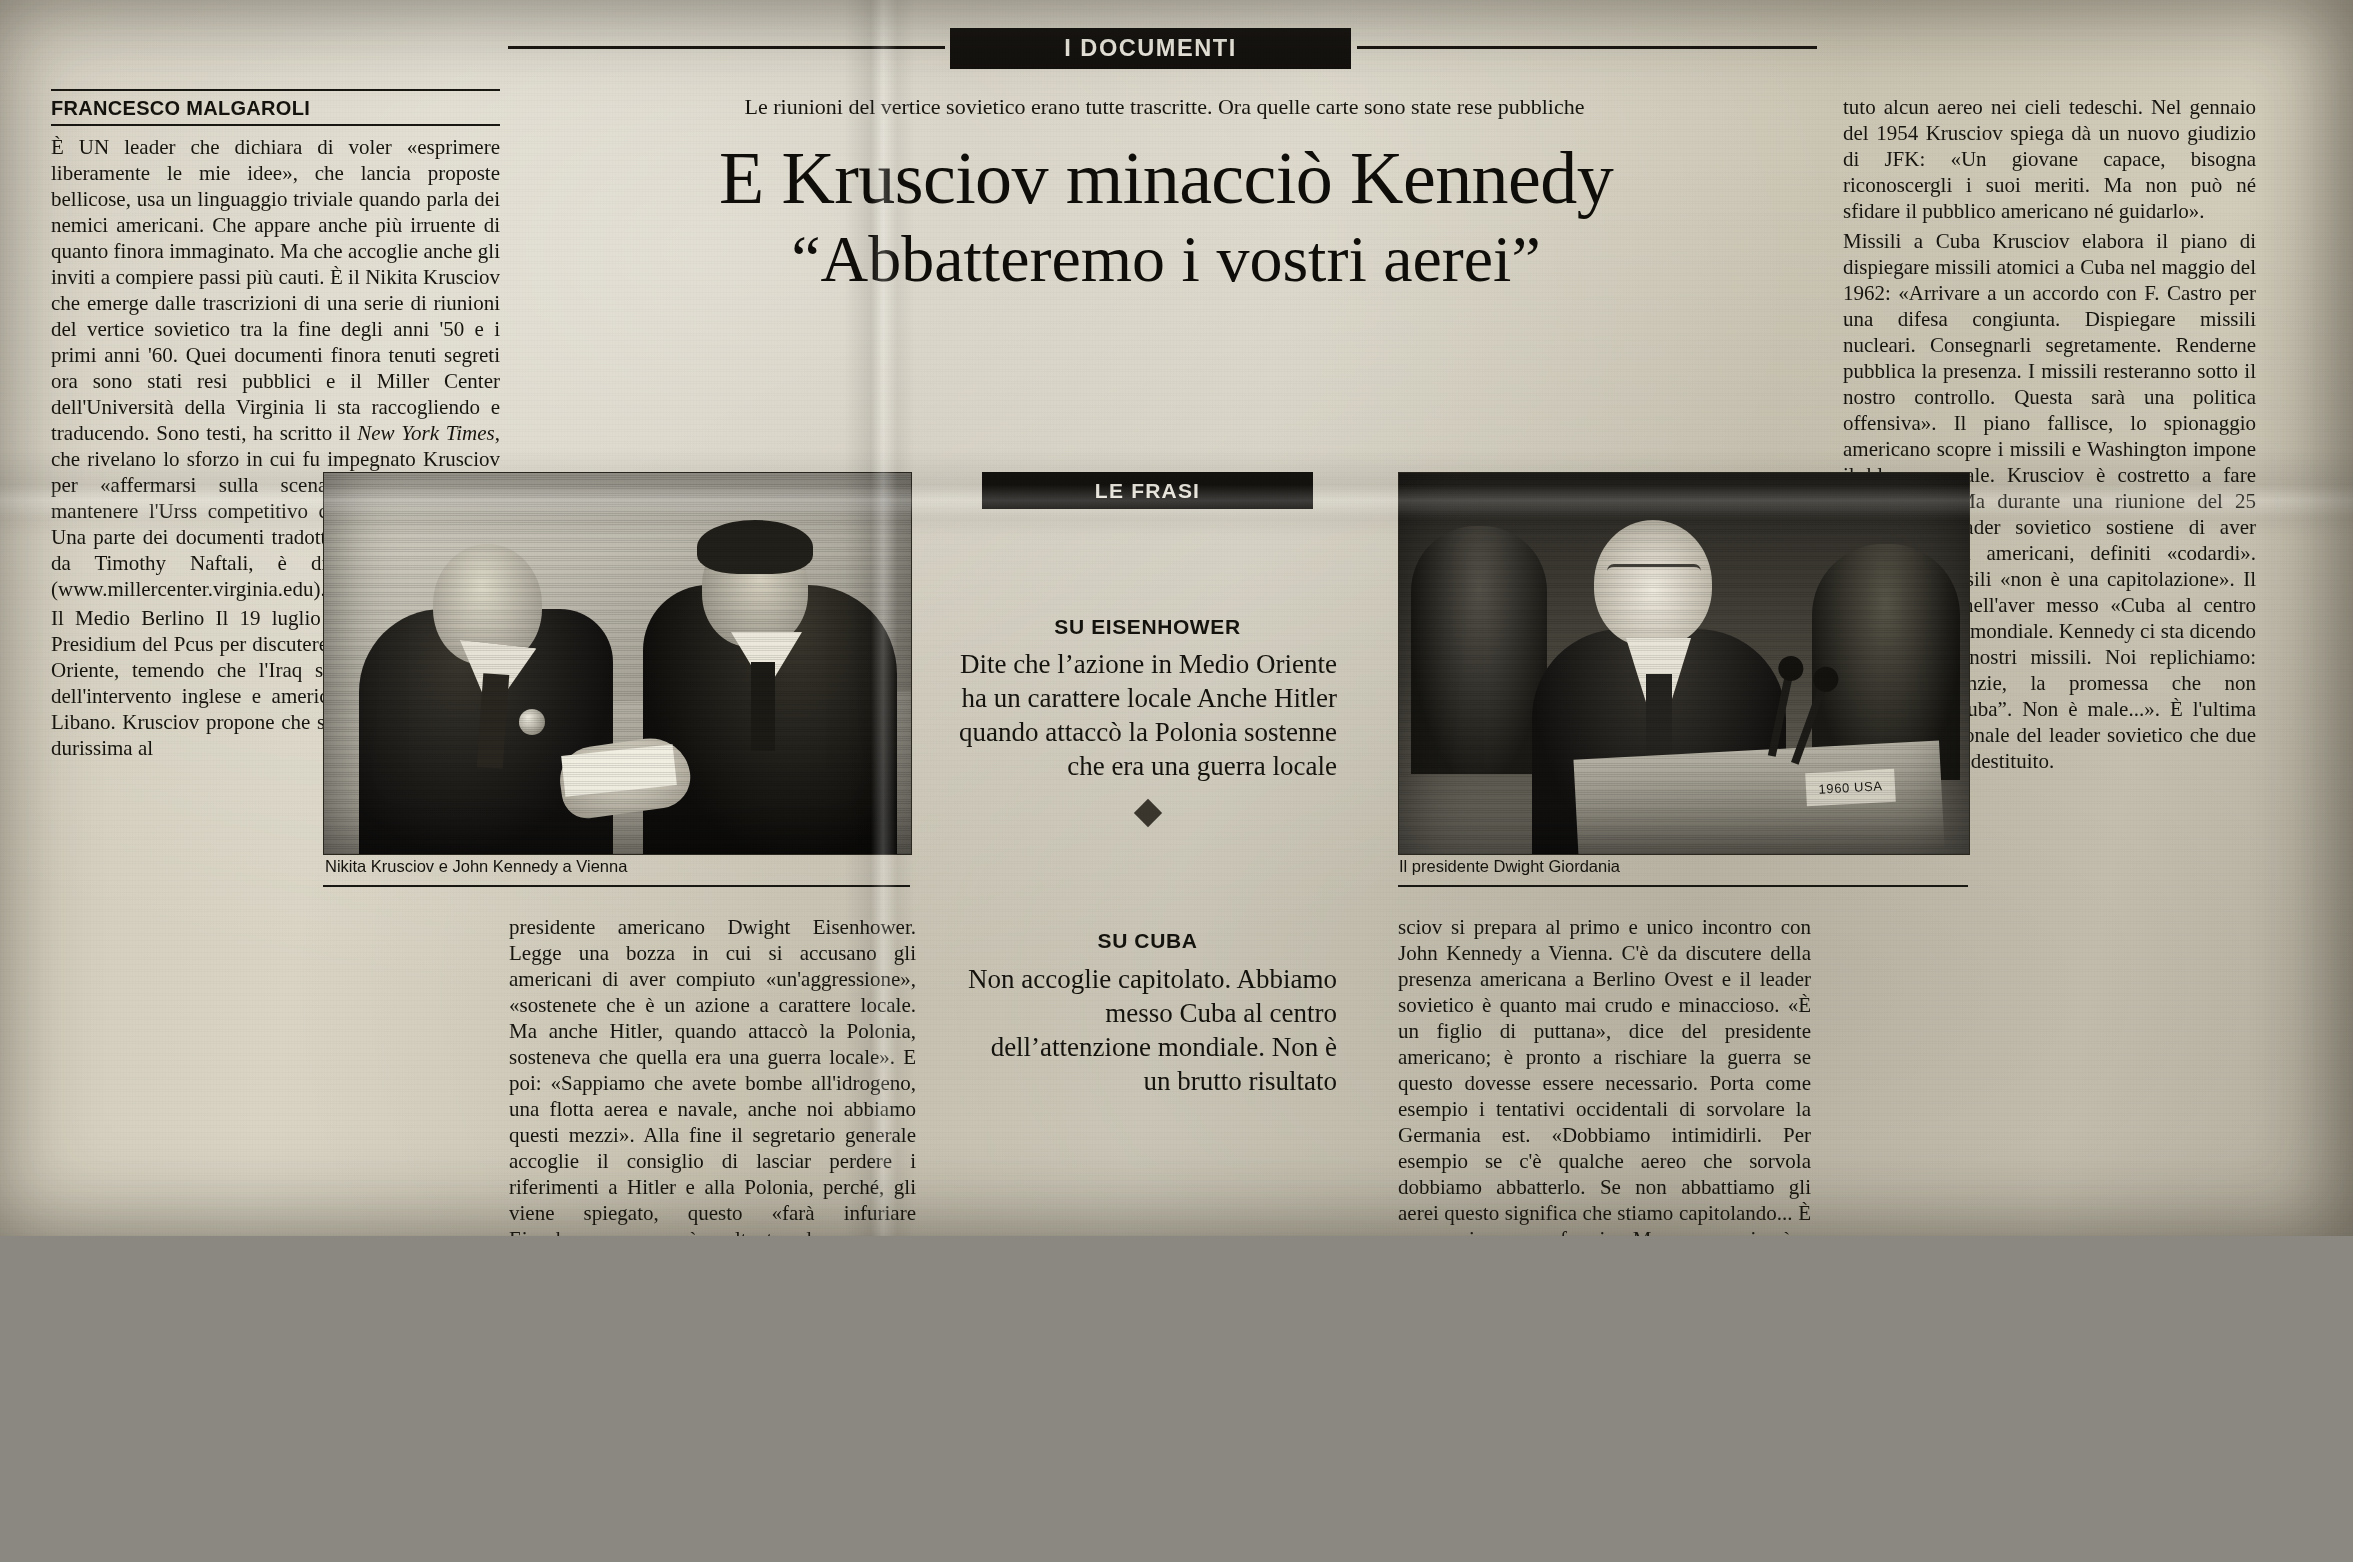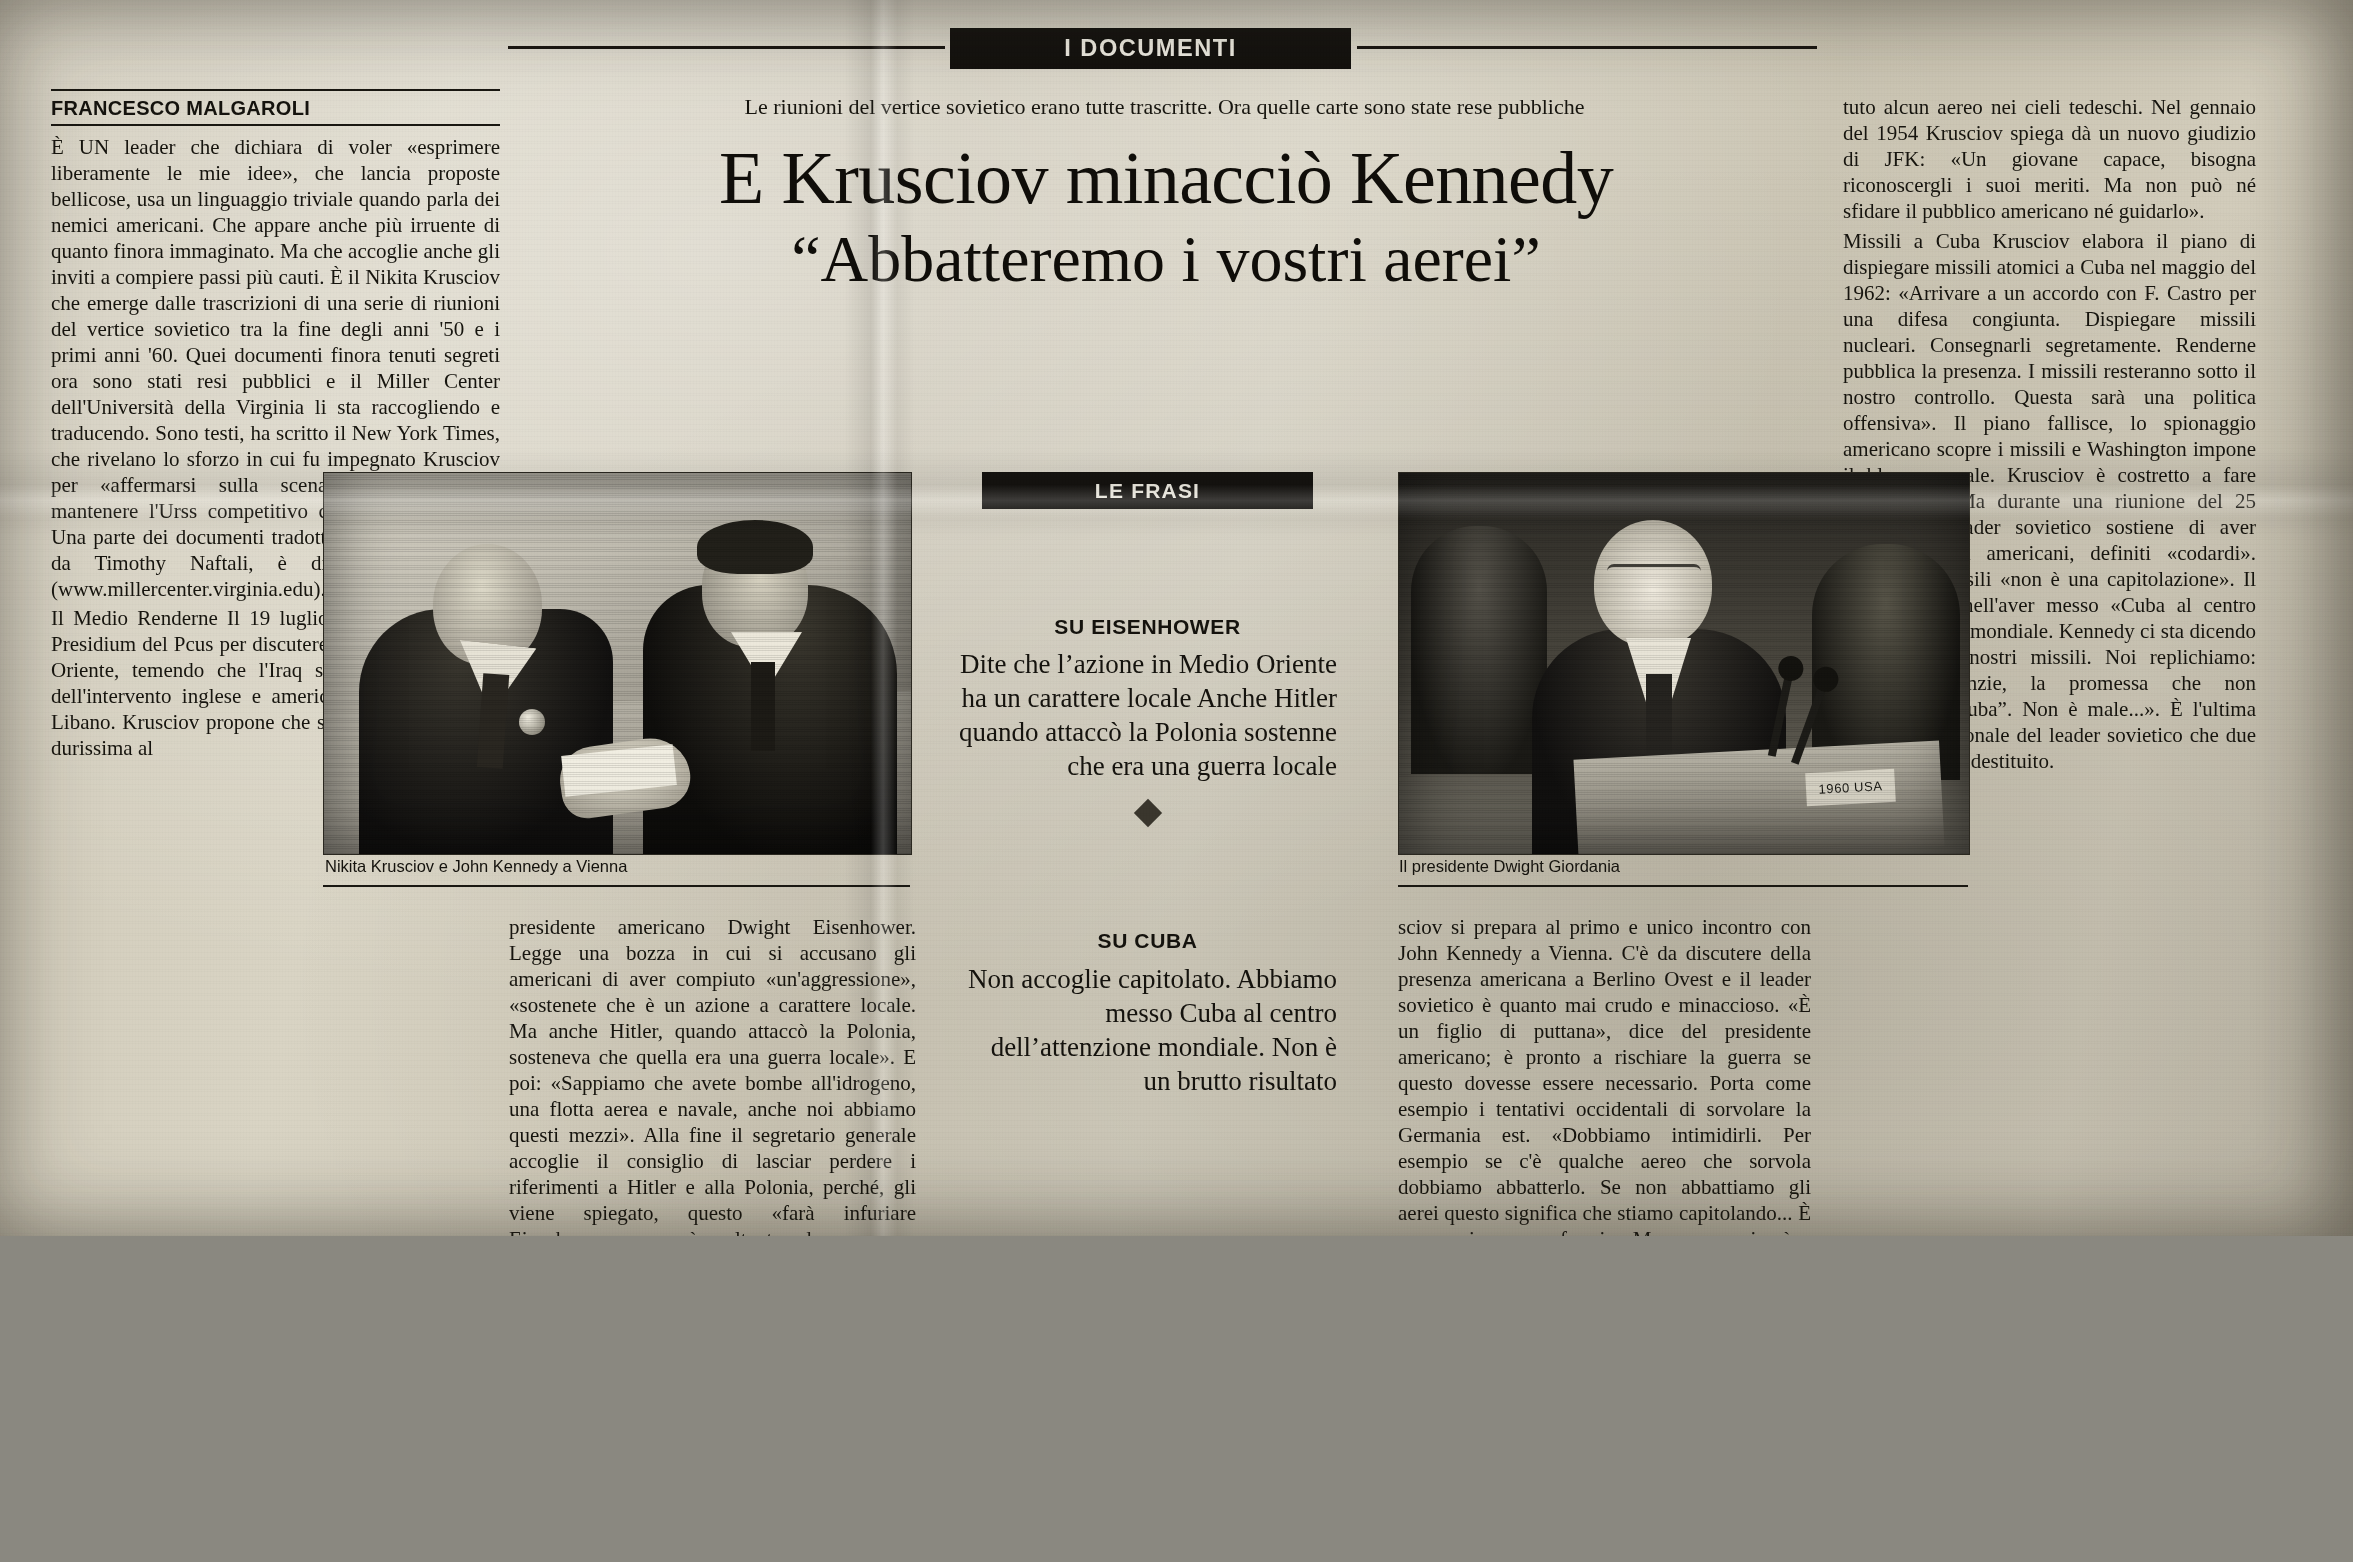--- a/index.html
+++ b/index.html
@@ -86,21 +86,21 @@
     font-size: 20px;
     letter-spacing: 0.3px;
     color: #15130e;
     margin-bottom: 3.5px;
   }
   #left-body {
     font-size: 21px;
     line-height: 26px;
     margin-top: 8.3px;
   }
-  .ital { }
+  .ital { font-style: italic; }
   .bold { font-weight: normal; }
 
   
   #doc-label {
     position: absolute;
     left: 950px; top: 28px;
     width: 401px; height: 41px;
     background: #151310;
     color: #efece2;
     font-family: "Liberation Sans", sans-serif;
@@ -408,21 +408,21 @@
   <div id="top-rule-left" class="toprule-el"></div>
   <div id="top-rule-right" class="toprule-el"></div>
   <div id="doc-label">I DOCUMENTI</div>
 
   <div id="left-col">
     <div class="rule" style="height:2.4px;"></div>
     <div id="byline" style="margin-top:5.9px;">FRANCESCO MALGAROLI</div>
     <div class="rule" style="height:1.8px;"></div>
     <div id="left-body" class="col-text">
       <p><span>È UN leader che dichiara di voler «esprimere liberamente le mie idee», che lancia proposte bellicose, usa un linguaggio triviale quando parla dei nemici americani. Che appare anche più irruente di quanto finora immaginato. Ma che accoglie anche gli inviti a compiere passi più cauti. È il Nikita Krusciov che emerge dalle trascrizioni di una serie di riunioni del vertice sovietico tra la fine degli anni '50 e i primi anni '60. Quei documenti finora tenuti segreti ora sono stati resi pubblici e il Miller Center dell'Università della Virginia li sta raccogliendo e traducendo. Sono testi, ha scritto il </span><span class="ital">New York Times</span><span>, che rivelano lo sforzo in cui fu impegnato Krusciov per «affermarsi sulla scena internazionale e mantenere l'Urss competitivo con gli Stati Uniti». Una parte dei documenti tradotti dall'equipe guidata da Timothy Naftali, è disponibile in rete (www.millercenter.virginia.edu).</span></p>
-      <p style="margin-top:3.5px;"><span class="bold">Il Medio Renderne</span><span> Il 19 luglio 1958 si riunisce il Presidium del Pcus per discutere della crisi in Medio Oriente, temendo che l'Iraq sia il vero obiettivo dell'intervento inglese e americano in Giordania e Libano. Krusciov propone che sia inviata una lettera durissima al</span></p>
+      <p style="margin-top:3.5px;"><span class="bold">Il Medio Berlino</span><span> Il 19 luglio 1958 si riunisce il Presidium del Pcus per discutere della crisi in Medio Oriente, temendo che l'Iraq sia il vero obiettivo dell'intervento inglese e americano in Giordania e Libano. Krusciov propone che sia inviata una lettera durissima al</span></p>
     </div>
   </div>
 
   <div id="kicker">Le riunioni del vertice sovietico erano tutte trascritte. Ora quelle carte sono state rese pubbliche</div>
   <div id="headline">
     <div class="h1">E Krusciov minacciò Kennedy</div>
     <div class="h2">“Abbatteremo i vostri aerei”</div>
   </div>
 
   <div id="photo1">

